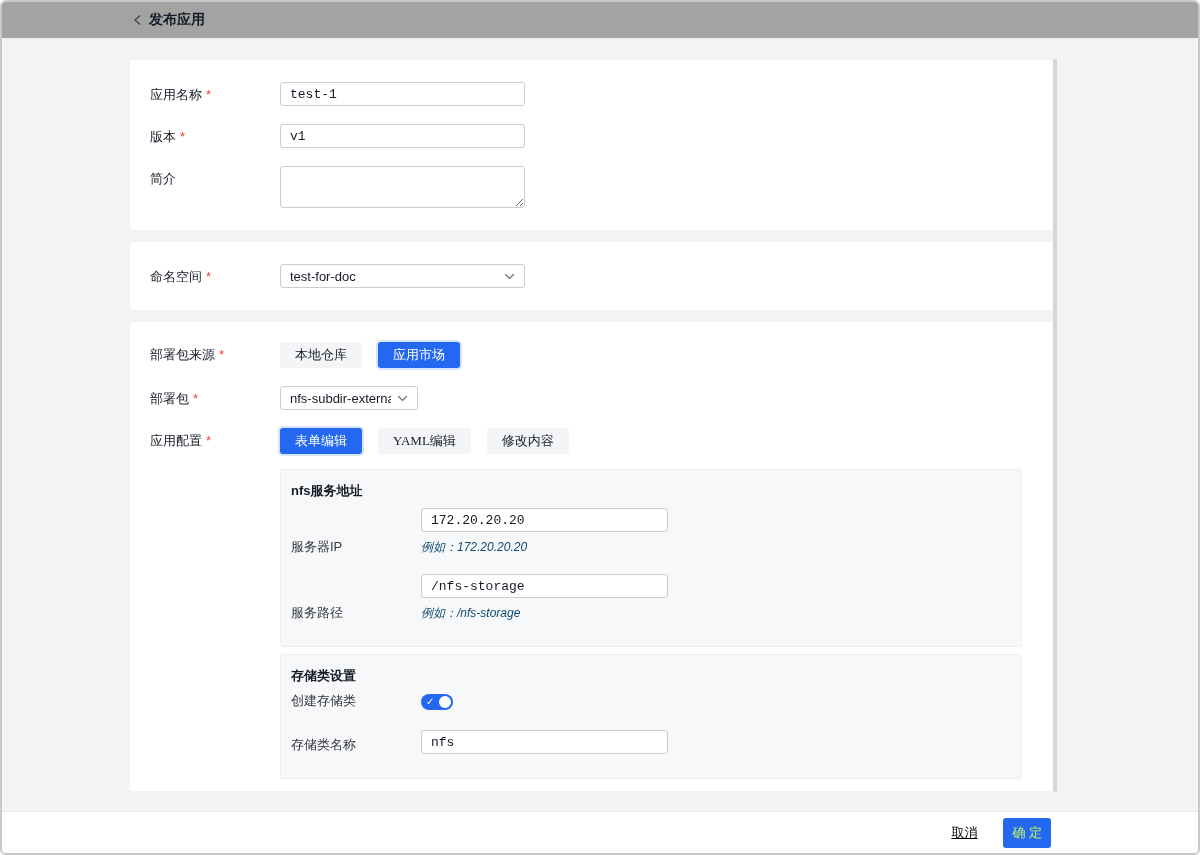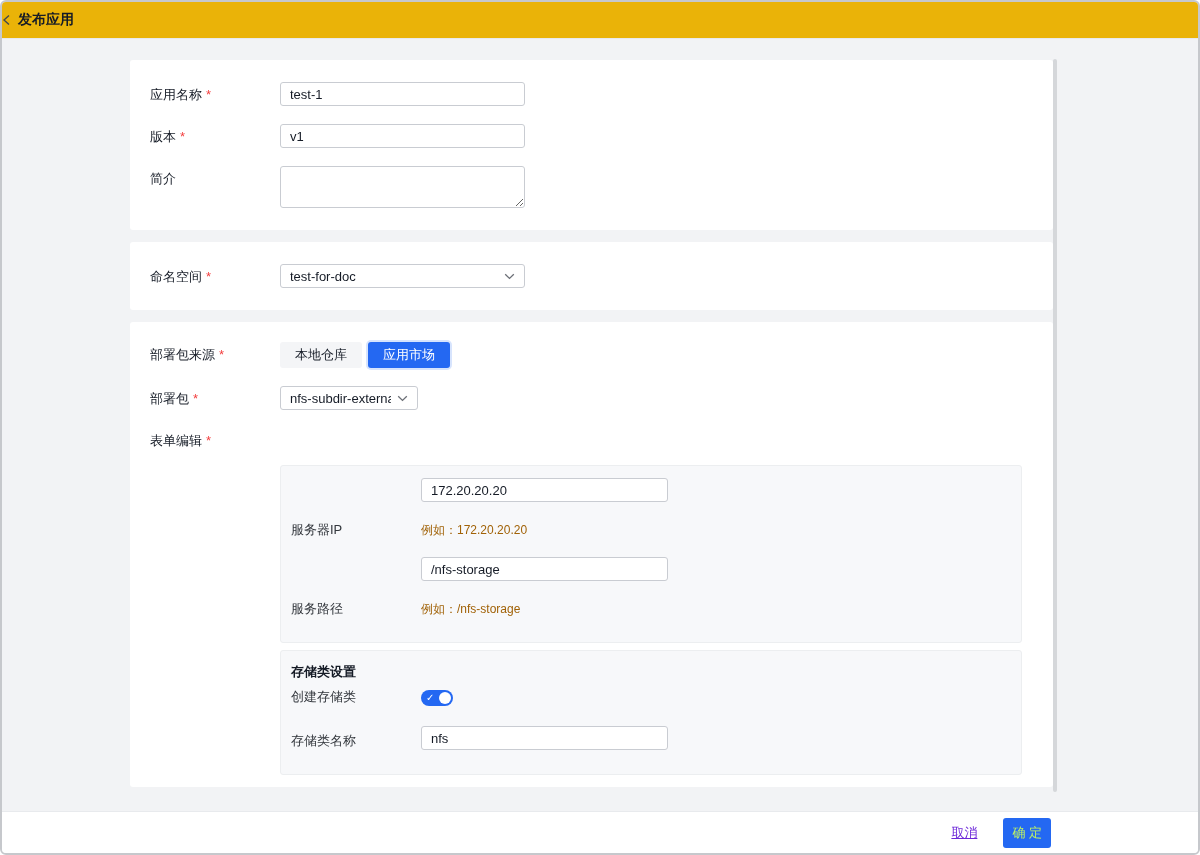--- a/index.html
+++ b/index.html
@@ -7,60 +7,60 @@
   body { font-family:"Liberation Sans","DejaVu Sans",sans-serif; font-size:13px; color:#151b26; }
 
   .window {
     position:relative; width:1200px; height:855px;
     border:2px solid #c6c8cc; border-radius:6px;
     background:#f2f3f5; overflow:hidden;
   }
 
   
   .titlebar {
-    height:37px; background:#eab308; border-bottom:1px solid #e8eaed;
-    display:flex; align-items:center; 
+    height:37px; background:#a3a3a3; border-bottom:1px solid #e8eaed;
+    display:flex; align-items:center; padding-left:131px;
   }
   .back-btn { display:flex; align-items:center; cursor:pointer; margin-right:7px; }
   .page-title { font-size:14px; font-weight:700; color:#151b26; }
 
   
   .content { position:absolute; top:39px; left:0; right:0; bottom:43px; overflow:hidden; }
   .card {
     width:923px; margin:0 0 12px 128px; background:#fff; border-radius:3px;
   }
   .card-basic   { margin-top:19px; padding:22px 0 4px 0; }
   .card-target  { padding:22px 0 4px 0; }
   .card-deploy  { padding:20px 0 12px 0; margin-bottom:0; }
 
   .row { display:flex; align-items:flex-start; padding-left:20px; margin-bottom:18px; }
   .label { width:130px; flex:none; padding-top:4px; font-size:13px; color:#151b26; }
   .req { color:#f33e3e; margin-left:4px; }
 
   .input {
     width:245px; height:24px; border:1px solid #c9ccd2; border-radius:3px;
     padding:0 9px; font-size:13px; color:#151b26; background:#fff; outline:none;
-    font-family:Liberation Sans, sans-serif;
+    font-family:Liberation Mono, monospace;
   }
   .textarea {
     width:245px; height:42px; border:1px solid #c9ccd2; border-radius:3px;
     padding:4px 9px; font-size:13px; color:#151b26; background:#fff; outline:none;
     resize:both; font-family:"Liberation Sans","DejaVu Sans",sans-serif;
   }
   .select {
     width:245px; height:24px; border:1px solid #c9ccd2; border-radius:3px;
     background:#fff; display:flex; align-items:center; justify-content:space-between;
     padding:0 9px; cursor:pointer;
   }
   .select-sm { width:138px; }
   .select-value { font-size:13px; color:#151b26; white-space:nowrap; overflow:hidden; }
   .chev { flex:none; margin-left:6px; }
 
   
-  .seg { display:flex; gap:6px;font-family:Liberation Serif, serif; }
+  .seg { display:flex; gap:16px;font-family:Liberation Serif, serif; }
   .seg-btn {
     height:26px; padding:0 15px; display:flex; align-items:center; justify-content:center;
     background:#f4f5f7; color:#151b26; font-size:13px; border:none; border-radius:3px;
     cursor:pointer; font-family:inherit;
   }
   .seg-btn.active {
     background:#2468f2; color:#fff;
     box-shadow:0 0 0 2px rgba(36,104,242,.18);
   }
 
@@ -69,21 +69,21 @@
     width:742px; margin-left:150px; background:#f7f8fa;
     border:1px solid #eceef0; border-radius:3px;
     padding:12px 10px 24px 10px;
   }
   .panel + .panel, .panel-gap { margin-top:7px; }
   .panel-title { font-size:13px; font-weight:700; color:#151b26; margin-bottom:8px; }
   .prow { display:flex; align-items:flex-end; margin-top:0; }
   .prow + .prow { margin-top:18px; }
   .plabel { width:130px; flex:none; padding-top:4px; font-size:13px; color:#33373d; }
   .pctrl .input, .pctrl .select { width:247px; }
-  .hint { margin-top:20px; font-size:12px; color:#a16207; }
+  .hint { margin-top:7px; font-size:12px; color:#0c4a6e;font-style:italic; }
 
   
   .toggle {
     position:relative; width:32px; height:16px; border-radius:8px;
     background:#2468f2; cursor:pointer; margin-top:3px;
   }
   .toggle .knob {
     position:absolute; top:2px; right:2px; width:12px; height:12px;
     border-radius:50%; background:#fff;
   }
@@ -98,21 +98,21 @@
   }
 
   
   .footer {
     position:absolute; left:0; right:0; bottom:0; height:42px;
     background:#fff; border-top:1px solid #e8eaed;
     display:flex; align-items:center; justify-content:flex-end;
     padding-right:147px; gap:26px;
   }
   .btn-text {
-    background:transparent; border:none; font-size:13px; color:#6d28d9;
+    background:transparent; border:none; font-size:13px; color:#000000;
     cursor:pointer; font-family:inherit;text-decoration:underline;
   }
   .btn-primary {
     background:#2468f2; border:none; color:#bef264; font-size:13px;
     padding:6px 9px; border-radius:3px; cursor:pointer; font-family:inherit;
   }
 </style>
 </head>
 <body>
 
@@ -170,24 +170,30 @@
         <div class="label"><span>部署包</span><span class="req">*</span></div>
         <div class="select select-sm">
           <span class="select-value">nfs-subdir-external-...</span>
           <svg class="chev" width="11" height="7" viewBox="0 0 11 7">
             <polyline points="1.2,1.2 5.5,5.4 9.8,1.2" fill="none" stroke="#6b6f76" stroke-width="1.3"></polyline>
           </svg>
         </div>
       </div>
 
       <div class="row" style="margin-bottom:15px;">
-        <div class="label"><span>表单编辑</span><span class="req">*</span></div>
+        <div class="label"><span>应用配置</span><span class="req">*</span></div>
+        <div class="seg">
+          <button class="seg-btn active">表单编辑</button>
+          <button class="seg-btn">YAML编辑</button>
+          <button class="seg-btn">修改内容</button>
+        </div>
       </div>
 
       <div class="panel">
+        <div class="panel-title">nfs服务地址</div>
         <div class="prow">
           <div class="plabel">服务器IP</div>
           <div class="pctrl">
             <input class="input" value="172.20.20.20" style="">
             <div class="hint">例如：172.20.20.20</div>
           </div>
         </div>
         <div class="prow">
           <div class="plabel">服务路径</div>
           <div class="pctrl">

